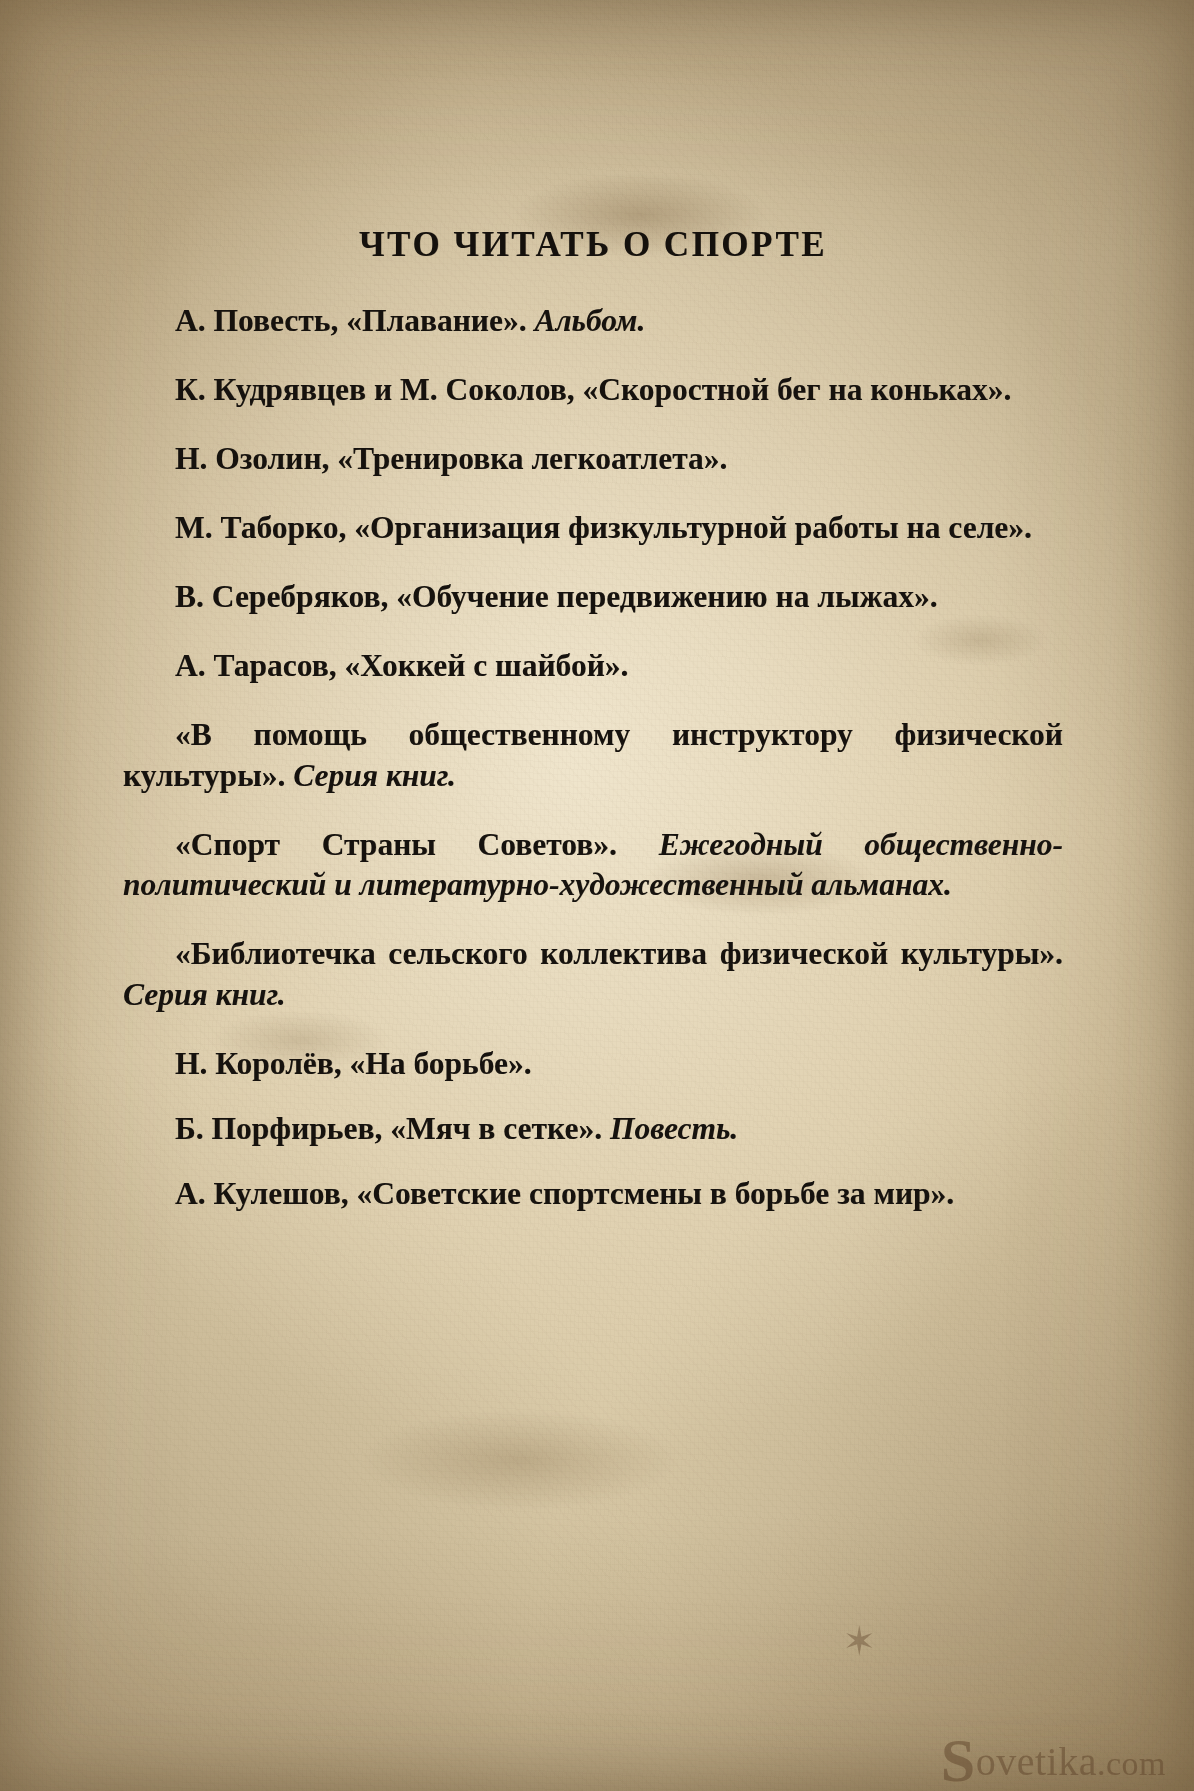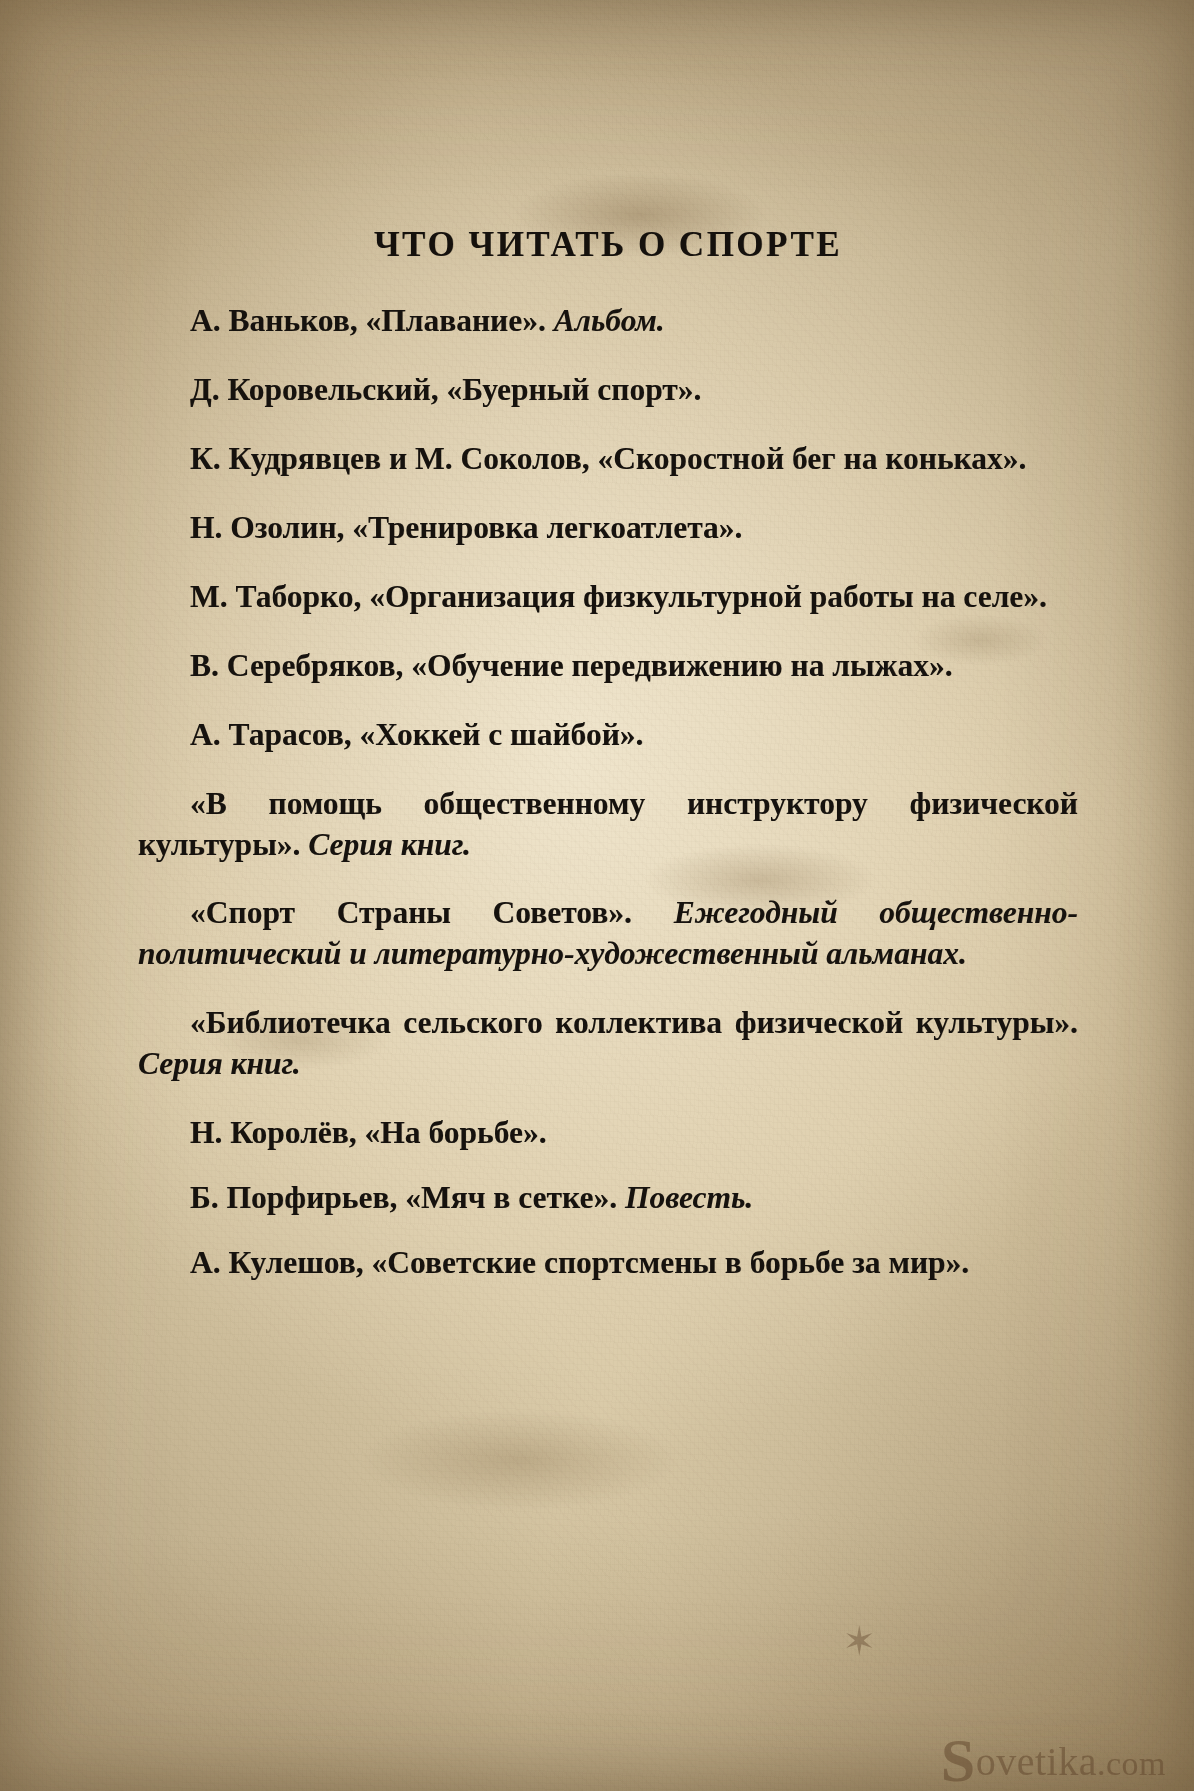--- a/index.html
+++ b/index.html
@@ -52,21 +52,21 @@
   .edge-dark {
     position: absolute;
     inset: 0;
     pointer-events: none;
     box-shadow:
       inset 0 0 70px rgba(92,70,42,0.45),
       inset 0 0 180px rgba(92,70,42,0.30);
   }
   .content {
     position: absolute;
-    left: 138px;
+    left: 123px;
     top: 225px;
     width: 940px;
   }
   h1.title {
     font-size: 35px;
     letter-spacing: 2.5px;
     font-weight: 700;
     text-align: center;
     margin: 0 0 36px 0;
     font-family: "Liberation Serif", "DejaVu Serif", serif;
@@ -119,24 +119,21 @@
 
 <div class="page">
   <div class="grain"></div>
   <div class="stains"></div>
   <div class="edge-dark"></div>
 
   <div class="content">
     <h1 class="title">ЧТО ЧИТАТЬ О СПОРТЕ</h1>
 
     <p class="entry">
-      <span class="reg">А. Ваньков, «Плавание». </span><i>Альбом.</i>
-    </p>
-    <p class="entry">
-      <span class="reg">Д. Коровельский, «Буерный спорт».</span><i></i>
+      <span class="reg">А. Повесть, «Плавание». </span><i>Альбом.</i>
     </p>
     <p class="entry">
       <span class="reg">К. Кудрявцев и М. Соколов, «Скоростной бег на коньках».</span><i></i>
     </p>
     <p class="entry">
       <span class="reg">Н. Озолин, «Тренировка легкоатлета».</span><i></i>
     </p>
     <p class="entry">
       <span class="reg">М. Таборко, «Организация физкультурной работы на селе».</span><i></i>
     </p>

